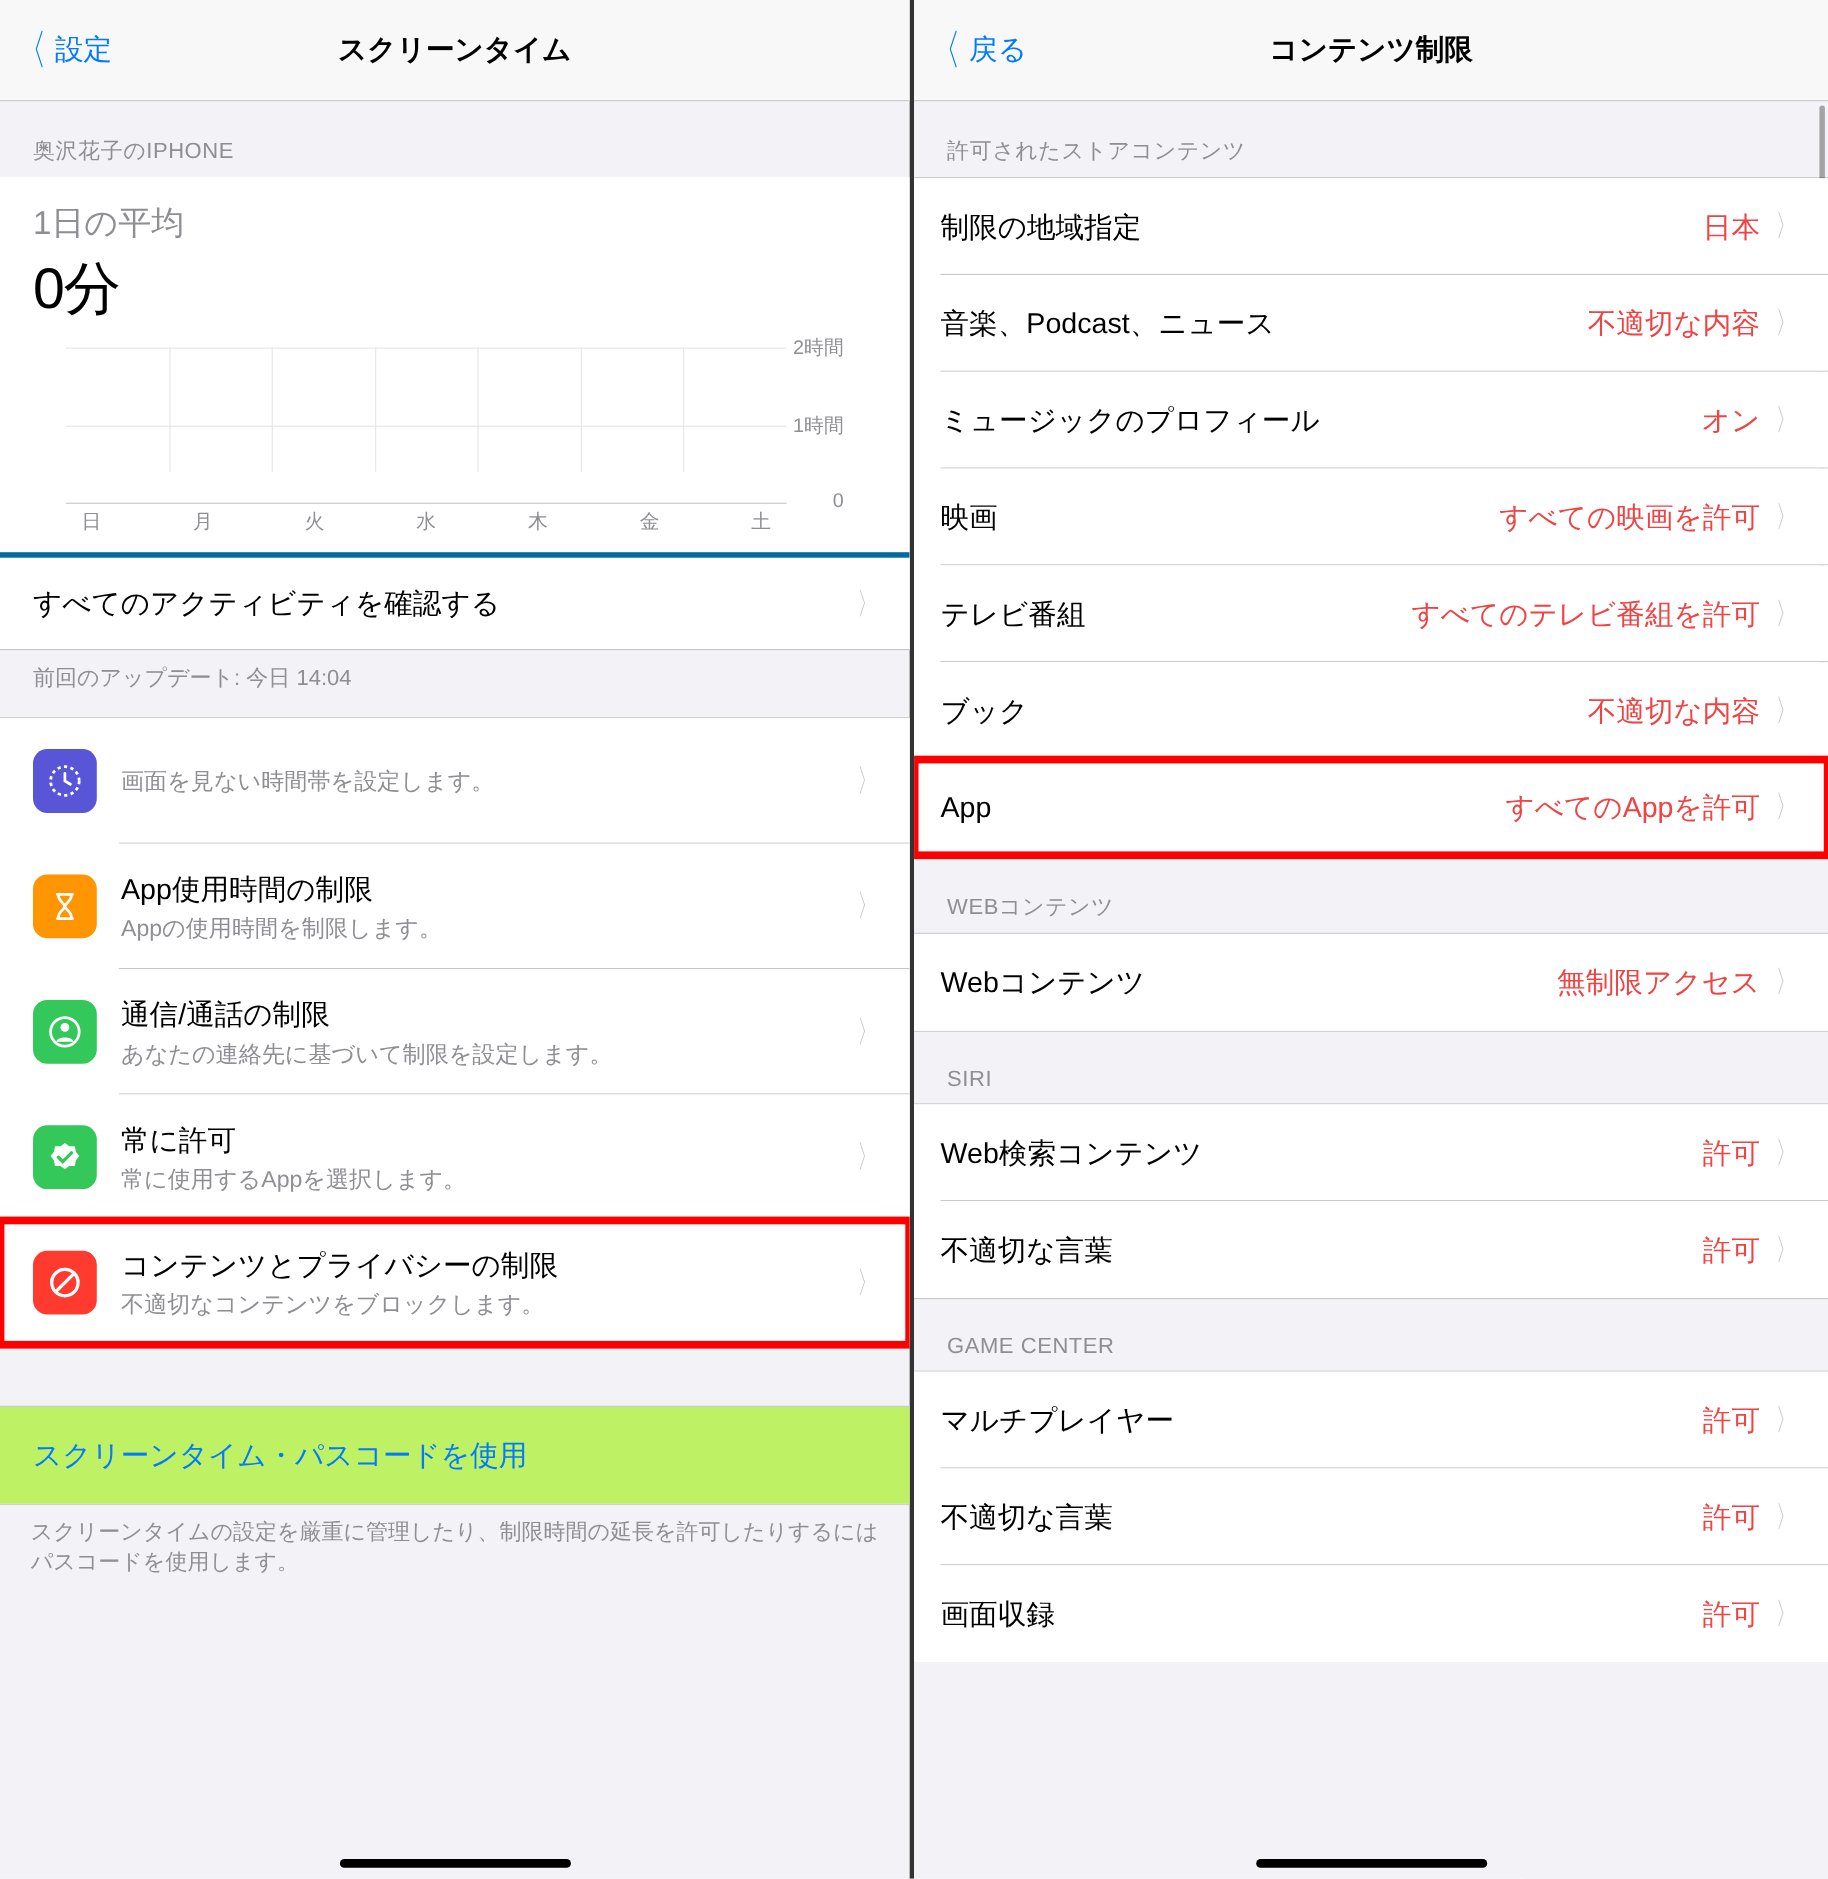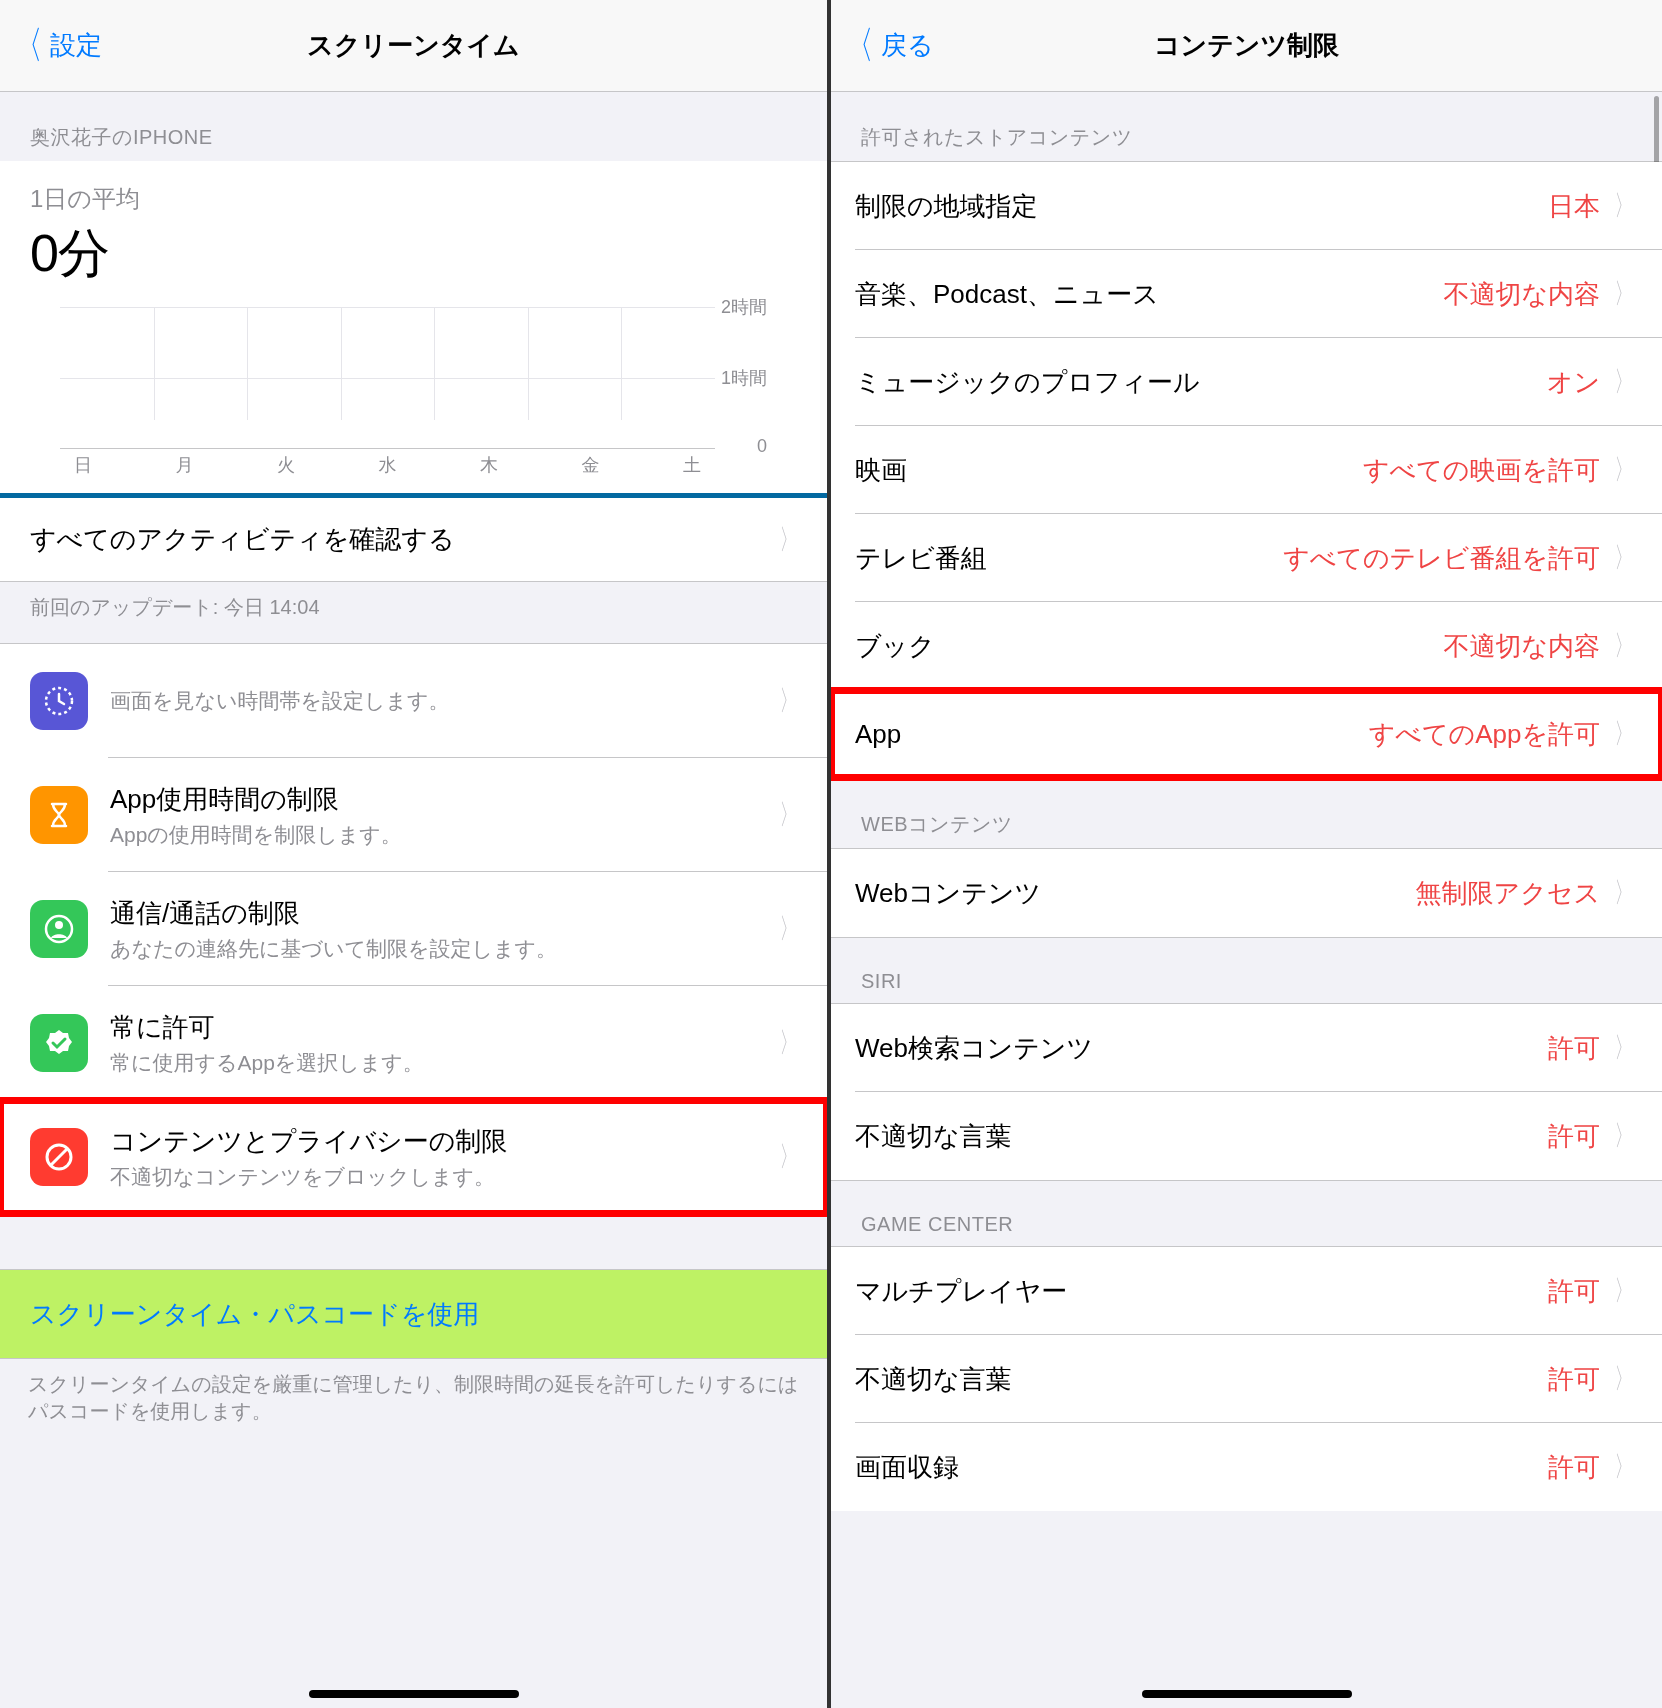--- a/index.html
+++ b/index.html
@@ -93,21 +93,21 @@
     }
     .summary-block {
       background: #fff;
       border-bottom: 1px solid #c6c6c8;
       padding: 0;
     }
     .summary-top {
       padding: 22px 30px 10px 30px;
     }
     .avg-label {
-      font-size: 24px;
+      font-size: 30px;
       color: #8e8e93;
       margin-bottom: 4px;
     }
     .avg-value {
       font-size: 52px;
       font-weight: 400;
       color: #000;
       letter-spacing: -1px;
       margin-bottom: 18px;
     }

